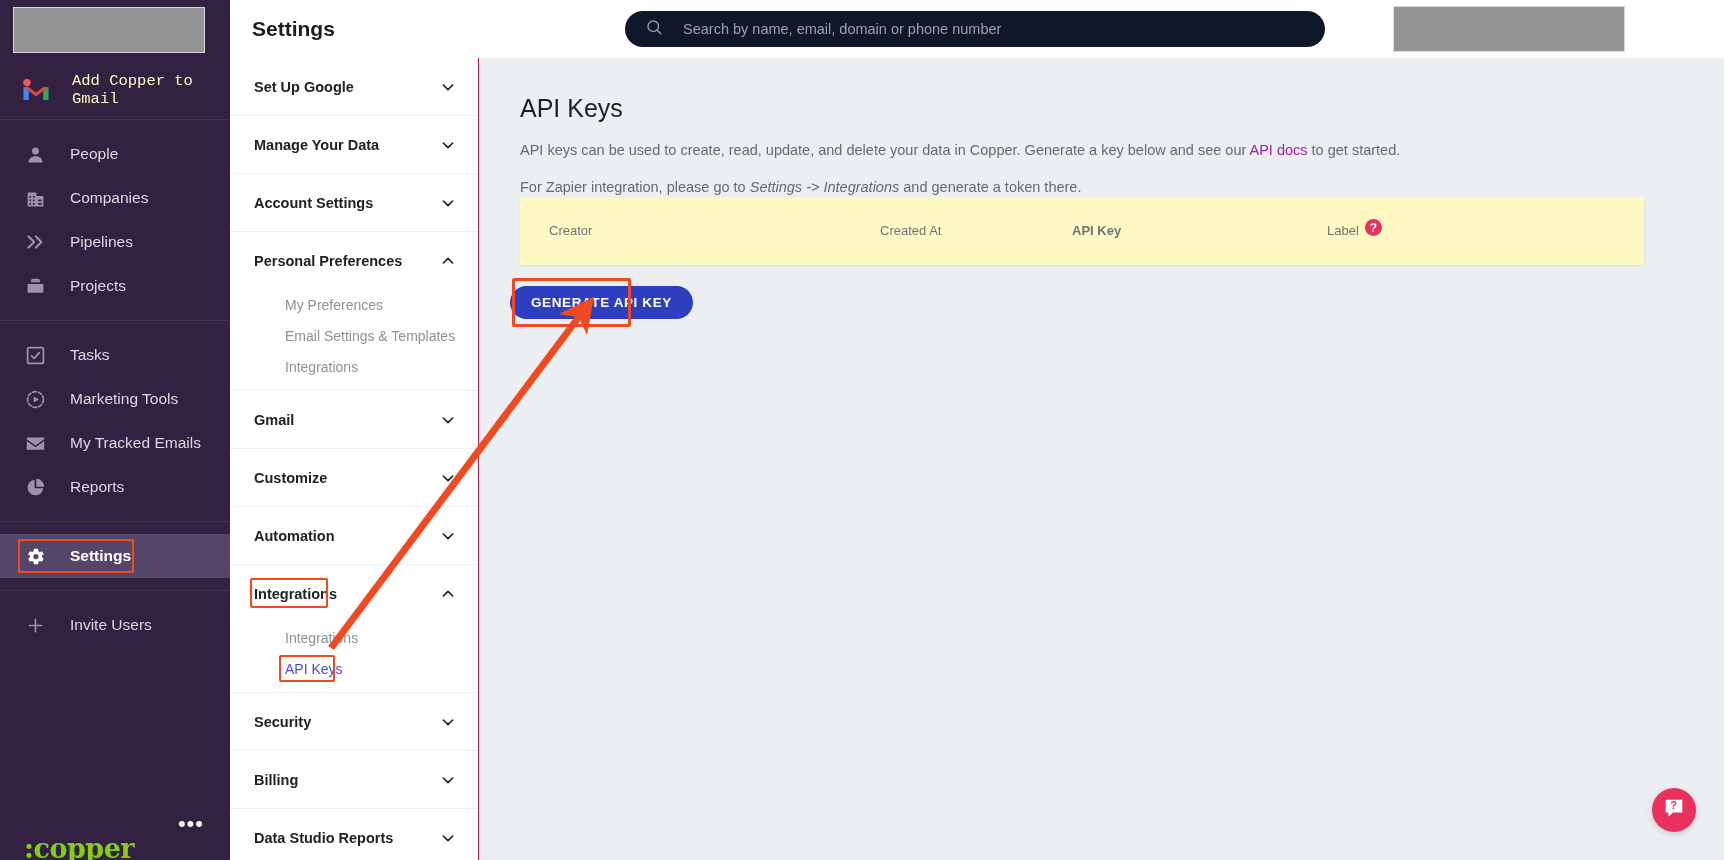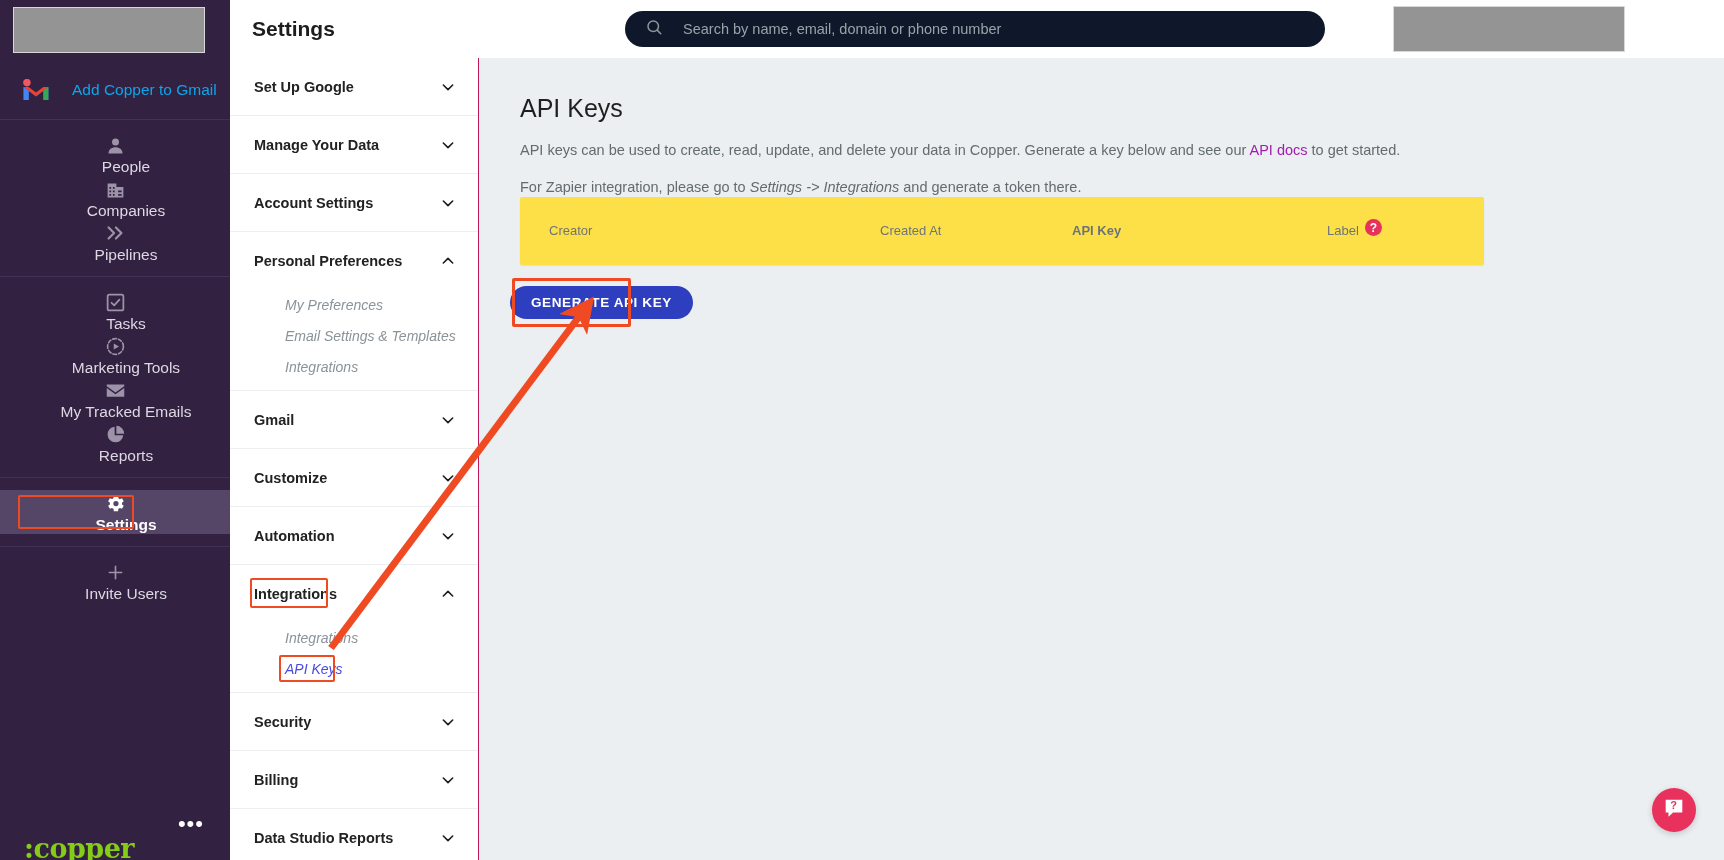--- a/index.html
+++ b/index.html
@@ -27,31 +27,30 @@
   }
   .logo-redacted { width: 192px; height: 46px; margin-left: 13px; }
 
   .nav-gmail {
     height: 60px;
     display: flex; align-items: center;
     padding-left: 22px;
     border-bottom: 1px solid #423055;
   }
   .gmail-icon { width: 28px; height: 22px; position: relative; margin-right: 22px; flex: none; }
-  .nav-gmail-label { font-size: 15.5px; color: #0ea5e9; }
+  .nav-gmail-label { font-size: 15.5px; color: #fef9c3; font-family: Liberation Mono, monospace; }
 
   .nav-group { padding: 12px 0; border-bottom: 1px solid #423055; }
   .nav-group.no-border { border-bottom: none; }
   .nav-item {
     height: 44px;
     display: flex; align-items: center;
     padding-left: 22px;
     cursor: pointer;
     position: relative;
-    flex-direction: column;
   }
   .nav-item .ic {
     width: 26px; height: 26px; margin-right: 22px; flex: none;
     display: flex; align-items: center; justify-content: center;
     color: #9c93a8;
   }
   .nav-item .lbl { font-size: 15.5px; color: #ddd8e3; }
   .nav-item.active { background: #554668; }
   .nav-item.active .lbl { color: #ffffff; font-weight: bold; }
   .nav-item.active .ic { color: #ffffff; }
@@ -122,21 +121,21 @@
   .sgroup { border-bottom: 1px solid #eceff1; }
   .sgroup-head {
     height: 57px;
     display: flex; align-items: center; justify-content: space-between;
     padding: 0 22px 0 24px;
     cursor: pointer;
     position: relative;
   }
   .sgroup-title { font-size: 14.5px; font-weight: bold; color: #222; }
   .chev { width: 16px; height: 16px; color: #1d1d1d; }
-  .sgroup-sub { padding-bottom: 8px; font-style: italic; }
+  .sgroup-sub { padding-bottom: 8px; }
   .sitem {
     height: 31px;
     display: flex; align-items: center;
     padding-left: 55px;
     font-size: 14px; color: #8a9399;
     cursor: pointer;
     position: relative;
   }
   .sitem.selected { color: #4a4ae0; }
   #integrations-redbox { left: 20px; top: 13px; width: 78px; height: 30px; }
@@ -157,22 +156,22 @@
   .para {
     font-size: 14.5px; color: #636b70;
     margin: 18px 0 0 41px;
     line-height: 1.3;
   }
   .para .lnk { color: #a21caf; text-decoration: none; cursor: pointer; }
   .para em { font-style: italic; }
 
   #keys-table {
     position: absolute; left: 41px; top: 139px;
-    width: 964px; height: 68px;
-    background: #fde047;
+    width: 1124px; height: 68px;
+    background: #fef9c3;
     border-radius: 2px;
     box-shadow: 0 1px 2px rgba(0,0,0,0.07);
   }
   .th {
     position: absolute; top: 26px;
     font-size: 13px; color: #6d7479;
   }
   #th-creator { left: 29px; }
   #th-created { left: 360px; }
   #th-apikey  { left: 552px; font-weight: bold; }
@@ -265,20 +264,29 @@
     </div>
     <div class="nav-item">
       <span class="ic">
         <svg viewBox="0 0 24 24" width="22" height="22" fill="none" stroke="currentColor" stroke-width="2.4" stroke-linecap="round" stroke-linejoin="round">
             <path d="M5 6l6 6-6 6"></path>
             <path d="M13 6l6 6-6 6"></path>
           </svg>
       </span>
       <span class="lbl">Pipelines</span>
     </div>
+    <div class="nav-item">
+      <span class="ic">
+        <svg viewBox="0 0 24 24" width="21" height="21" fill="currentColor">
+            <path d="M9 5h6v2H9zm-6 4h18v10H3z"></path>
+            <path d="M9 3h6a2 2 0 012 2v2h-2V5H9v2H7V5a2 2 0 012-2z"></path>
+          </svg>
+      </span>
+      <span class="lbl">Projects</span>
+    </div>
   </div>
 
   <div class="nav-group">
     <div class="nav-item">
       <span class="ic">
         <svg viewBox="0 0 24 24" width="21" height="21" fill="none" stroke="currentColor" stroke-width="2">
             <rect x="3" y="3" width="18" height="18" rx="2"></rect>
             <path d="M7.5 12.3l3 3 6-6.6" stroke-linecap="round" stroke-linejoin="round"></path>
           </svg>
       </span>

